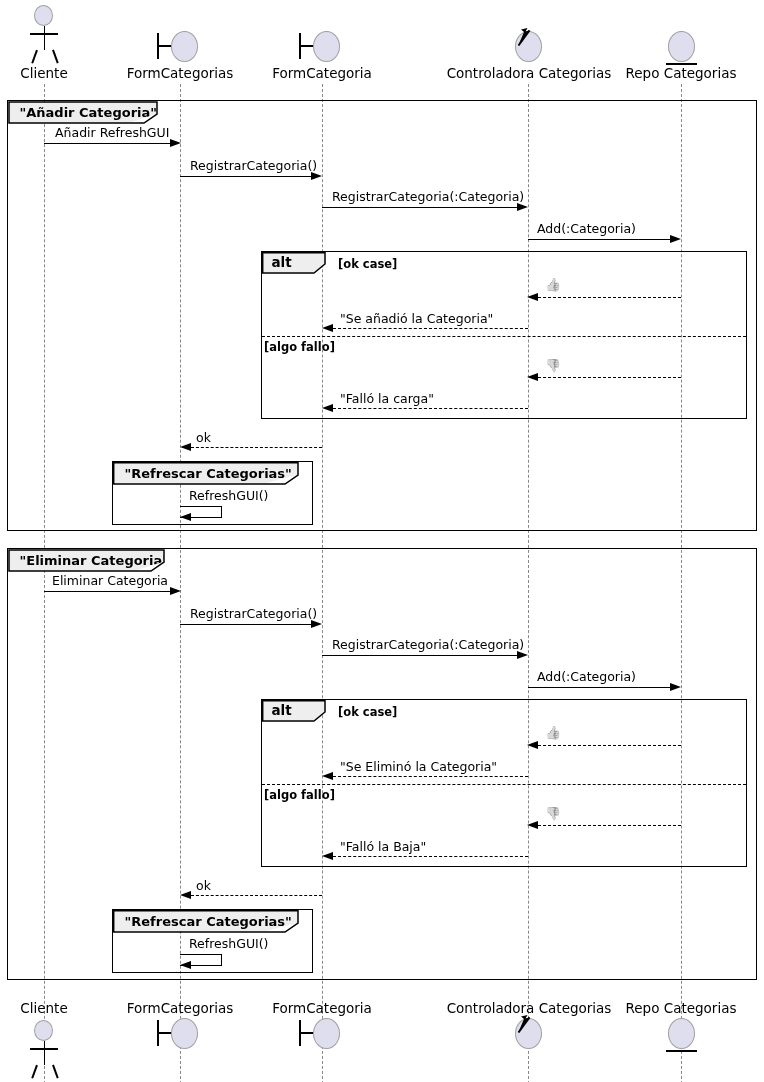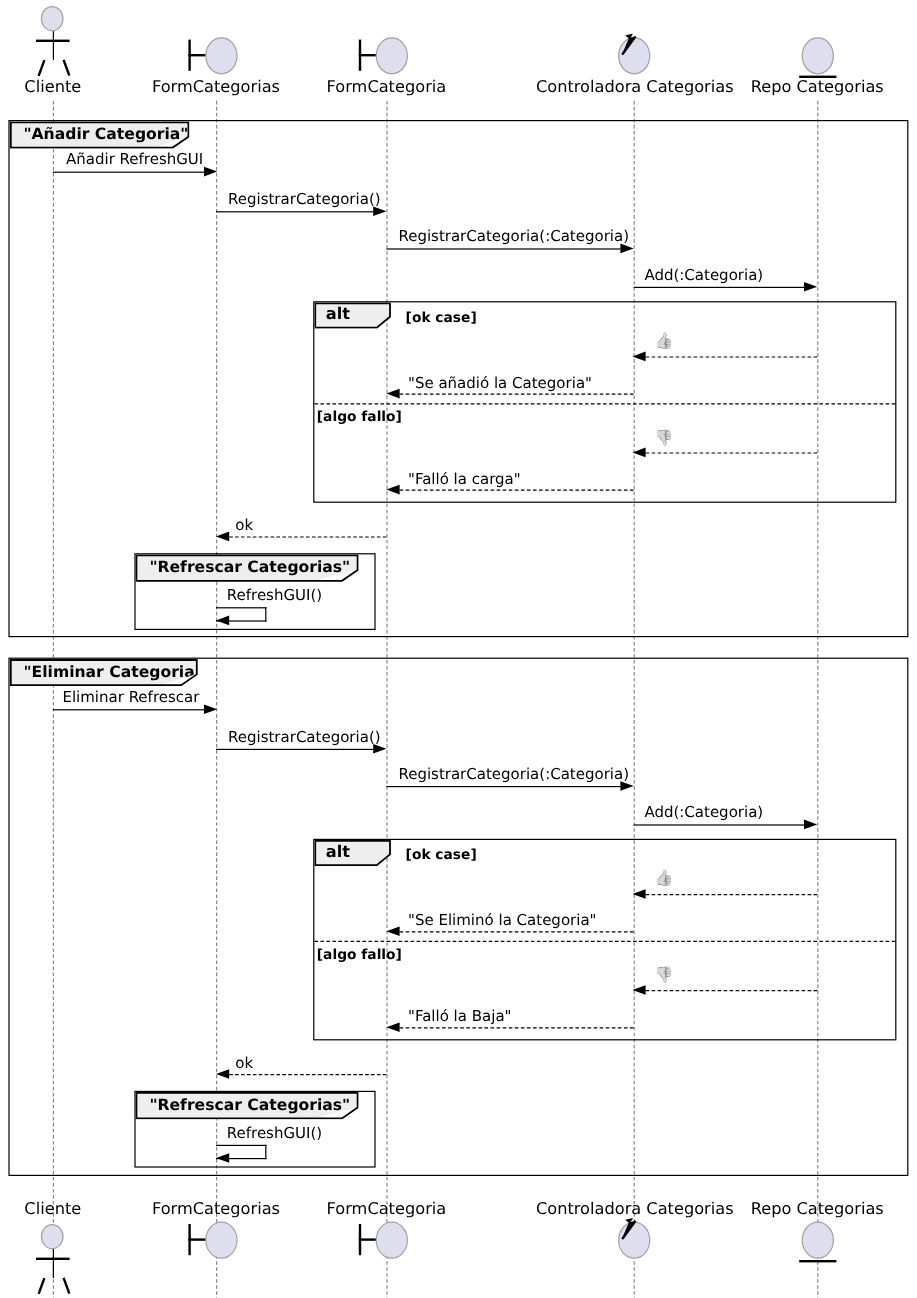--- a/index.html
+++ b/index.html
@@ -258,21 +258,21 @@
   <div class="msg-text" style="left:189px;top:489px;">RefreshGUI()</div>
   <div class="selfcall" style="left:180px;top:506px;width:42px;height:12px;"></div>
   <div class="arrow-l" style="left:180px;top:513px;"></div>
 
   <div class="frame" style="left:7px;top:548px;width:750px;height:432px;"></div>
   <div class="frame-label clip" style="left:8.5px;top:549.5px;width:155px;height:21px;">"Eliminar Categoria"</div>
   <svg class="abs" style="left:8px;top:549px;width:157px;height:23px;pointer-events:none;">
     <path d="M1 22 L1 1 L156 1 L156 13 L143 22 Z" fill="none" stroke="#000" stroke-width="1.5"></path>
   </svg>
 
-  <div class="msg-text" style="left:52px;top:574px;">Eliminar Refrescar</div>
+  <div class="msg-text" style="left:52px;top:574px;">Eliminar Categoria</div>
   <div class="msg-line" style="left:44px;top:591px;width:126px;"></div>
   <div class="arrow-r" style="left:170px;top:586.5px;"></div>
 
   <div class="msg-text" style="left:190px;top:607px;">RegistrarCategoria()</div>
   <div class="msg-line" style="left:180px;top:624px;width:131px;"></div>
   <div class="arrow-r" style="left:311px;top:619.5px;"></div>
 
   <div class="msg-text" style="left:332px;top:638px;">RegistrarCategoria(:Categoria)</div>
   <div class="msg-line" style="left:322px;top:655px;width:195px;"></div>
   <div class="arrow-r" style="left:517px;top:650.5px;"></div>

